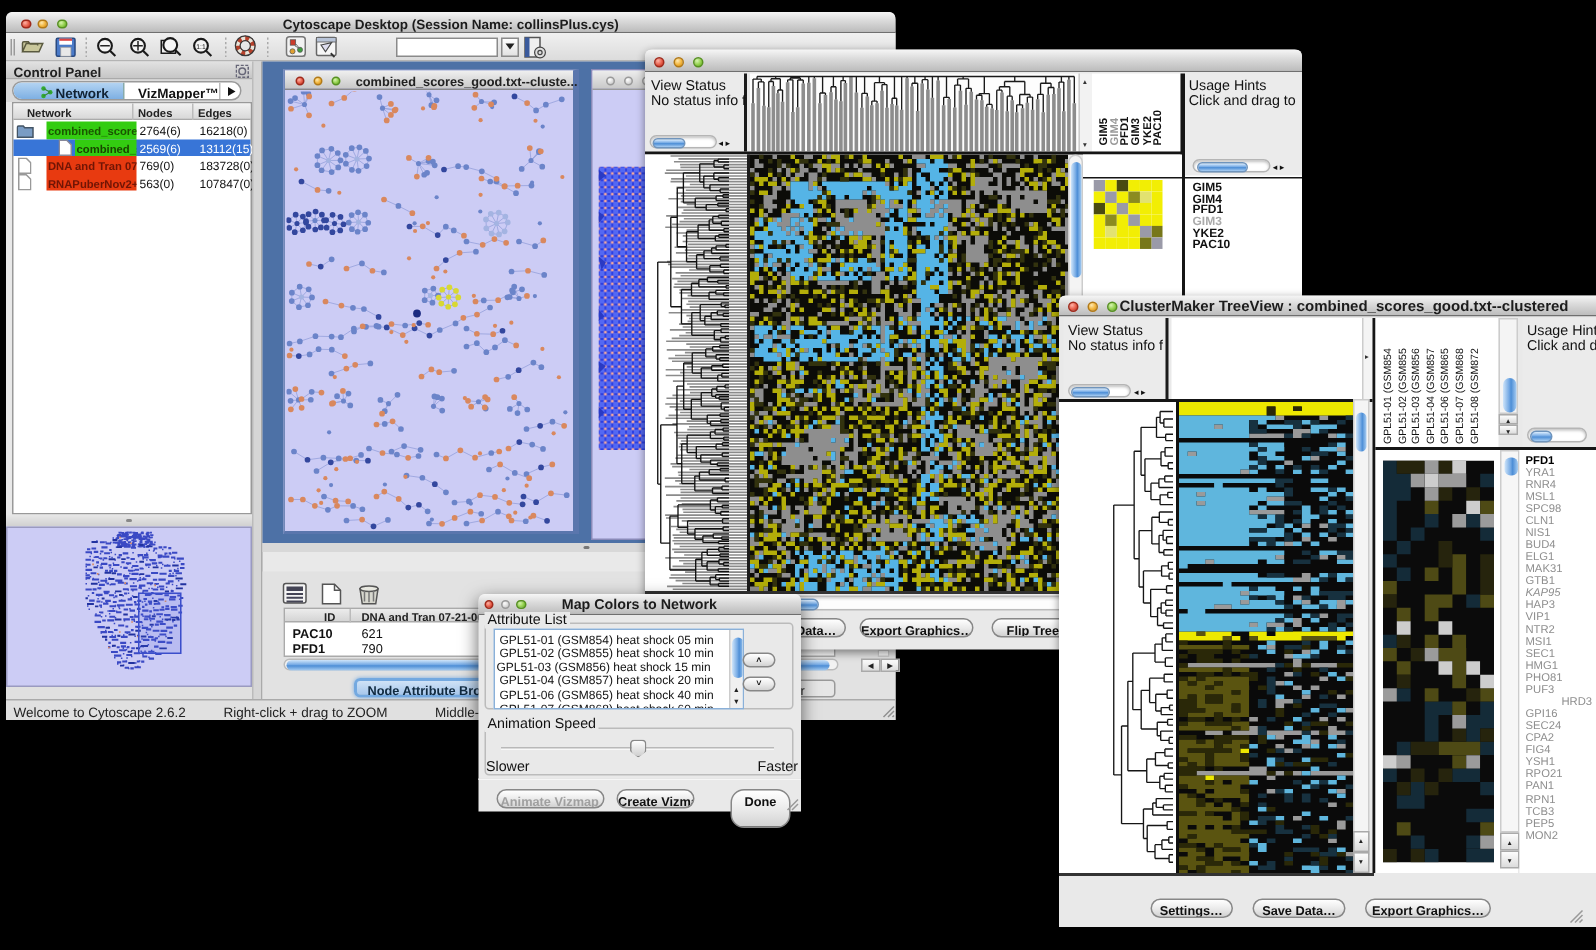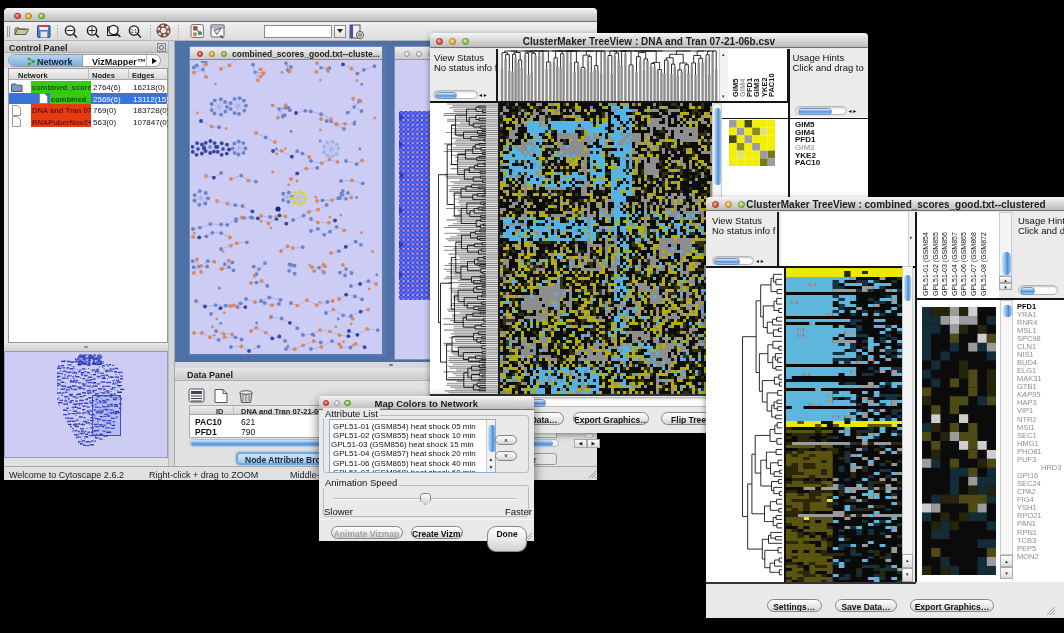--- a/index.html
+++ b/index.html
@@ -15,20 +15,21 @@
 .pillb{position:absolute;background:linear-gradient(#dceeff,#74a9e4 45%,#4d8ed6 55%,#a8cdf2);border:1px solid #6f94bc;border-radius:5px;}
 .btn{position:absolute;background:linear-gradient(#ffffff,#e9e9e9 55%,#d2d2d2);border:1px solid #878787;border-radius:9px;text-align:center;font-weight:bold;color:#111;white-space:nowrap;overflow:hidden;}
 .panel{position:absolute;background:#ebebeb;}
 .blk{position:absolute;background:#151515;}
 svg{display:block}
 .gl{color:#8e8e8e;margin-top:39px;}
 .arrbtn{position:absolute;background:linear-gradient(#fdfdfd,#dcdcdc);border:1px solid #aaa;font-size:5px;color:#222;text-align:center;}
 </style></head><body>
 <div class="win" style="left:4px;top:8px;width:593px;height:472px;border-radius:5px 5px 0 0;">
     <div class="tbar" style="height:14px;"></div>
+    <div class="ttl" style="top:2.5px;font-size:9px;">Cytoscape Desktop (Session Name: collinsPlus.cys)</div>
     <span class="tl r" style="left:10px;top:4.5px;width:6.5px;height:6.5px;"></span>
     <span class="tl y" style="left:21px;top:4.5px;width:6.5px;height:6.5px;"></span>
     <span class="tl g" style="left:34px;top:4.5px;width:6.5px;height:6.5px;"></span>
     <div class="abs" style="left:0;top:14px;width:593px;height:19px;background:linear-gradient(#f0f0f0,#dcdcdc);border-bottom:1px solid #b4b4b4;"></div>
     <svg class="abs" style="left:0;top:14px" width="410" height="19" viewBox="0 0 410 19">
 <g stroke="#9a9a9a" stroke-width="1">
         <path d="M3.5 4v11M5.5 4v11"></path>
       </g>
 <g stroke="#aaa" stroke-width="1" stroke-dasharray="1.5 1.5">
         <path d="M53.5 3v13M146.5 3v13M174.5 3v13M199 3v13"></path>
@@ -183,21 +184,21 @@
               <circle cx="0" cy="4.6" r="1.05" fill="#f0a8a0"></circle>
               <circle cx="4.6" cy="4.6" r="1.05" fill="#f0a8a0"></circle>
             </pattern>
           </defs>
           <rect width="205" height="189" fill="url(#g2)"></rect>
           <path d="M0 2l5 4-5 4zM0 30l4 3-4 5zM0 60l5 4-3 5zM0 95l4 5-4 3zM0 130l5 3-5 5zM0 160l4 4-4 4z" fill="#2a3ac4"></path>
         </svg>
       </div>
       <div class="abs" style="left:14px;top:5px;width:197px;height:310px;background:#ccccf5;border:1px solid #7288b8;border-right:4px solid #5a76ad;border-bottom:2px solid #5a76ad;">
         <div class="abs" style="left:0;top:0;width:100%;height:13px;background:linear-gradient(#f0f0f0,#c8c8c8);border-bottom:1px solid #888;"></div>
-        <div class="abs" style="left:42px;top:2px;width:153px;text-align:left;font-size:8.5px;font-weight:bold;color:#222;white-space:nowrap;">combined_scores_good.txt--cluste...</div>
+        <div class="abs" style="left:42px;top:2px;width:153px;text-align:right;font-size:8.5px;font-weight:bold;color:#222;white-space:nowrap;">combined_scores_good.txt--cluste...</div>
         <span class="tl r" style="left:7px;top:3.5px;width:6px;height:6px;"></span>
         <span class="tl y" style="left:19px;top:3.5px;width:6px;height:6px;"></span>
         <span class="tl g" style="left:31px;top:3.5px;width:6px;height:6px;"></span>
         <svg class="abs" style="left:1px;top:14px" width="190" height="295" viewBox="0 0 190 295">
           <path stroke="#96a2dc" stroke-width="0.55" fill="none" d="M12 8.7L3 11.5M12 8.7L14.6 1.3M12 8.7L15 15.9M12 8.7L2.7 6.4M12 8.7L5.7 4.4M12 8.7L11.4 0.1M12 8.7L15.1 3.3M30 8L38.5 4.3M38.5 4.3L45.3 -1.6M45.3 -1.6L54.2 -2.7M64 11.1L72.1 12.6M64 11.1L69.6 15.6M64 11.1L72.7 12M64 11.1L69.6 8.3M64 11.1L62 3.7M64 11.1L66.8 19.3M95 2.2L95.3 -4.3M95 2.2L100 5.9M95 2.2L98.6 9.6M95 2.2L98.3 10.5M95 2.2L91 -2.9M95 2.2L96.6 9.1M95 2.2L97.4 -4.6M130 6.7L136.4 8.5M130 6.7L138.4 7.2M130 6.7L125.2 10.9M130 6.7L126 2.1M152 3.3L160.4 7.7M160.4 7.7L166.4 12.6M166.4 12.6L172.9 8.8M172.9 8.8L183.5 5.2M28 46L36 45.9M28 46L34.5 50.6M28 46L30.1 53.7M28 46L23.4 52.5M28 46L20.6 49.1M28 46L20.6 43M28 46L23.7 39.3M28 46L29.9 38.2M28 46L34.2 41M36 45.9L34.5 50.6M34.5 50.6L30.1 53.7M30.1 53.7L23.4 52.5M23.4 52.5L20.6 49.1M20.6 49.1L20.6 43M20.6 43L23.7 39.3M23.7 39.3L29.9 38.2M29.9 38.2L34.2 41M34.2 41L36 45.9M47 45L55 44.7M47 45L53.4 49.7M47 45L48 52.9M47 45L43.6 52.2M47 45L39.6 48.1M47 45L39.5 42.2M47 45L43.5 37.8M47 45L48.6 37.2M47 45L52.9 39.6M55 44.7L53.4 49.7M53.4 49.7L48 52.9M48 52.9L43.6 52.2M43.6 52.2L39.6 48.1M39.6 48.1L39.5 42.2M39.5 42.2L43.5 37.8M43.5 37.8L48.6 37.2M48.6 37.2L52.9 39.6M52.9 39.6L55 44.7M88 48L94.7 44.2M88 48L86.9 56.7M88 48L91.8 55.5M88 48L93.7 54.2M88 48L97.6 46.8M88 48L81.6 44.3M88 48L98.8 49.2M88 48L94.7 46.4M105 52L114.4 49.8M114.4 49.8L119.8 50.4M119.8 50.4L130.2 53.2M130.2 53.2L140 58.2M163 46L168.3 40.4M163 46L168.4 39.7M163 46L156.8 51.6M163 46L170.5 50.1M163 46L169.5 39.9M163 46L162.2 37.7M140 60L145.5 63M145.5 63L154.1 62.8M154.1 62.8L163.3 62.7M7 88L13 87.4M7 88L10.9 92.5M7 88L5.5 93.8M7 88L1.8 90.9M7 88L1.4 85.8M7 88L6.1 82.1M7 88L10.9 83.4M13 87.4L10.9 92.5M10.9 92.5L5.5 93.8M5.5 93.8L1.8 90.9M1.8 90.9L1.4 85.8M1.4 85.8L6.1 82.1M6.1 82.1L10.9 83.4M10.9 83.4L13 87.4M19 86L25 85.9M19 86L22.9 90.6M19 86L19.2 92M19 86L14.6 90.1M19 86L13 86.4M19 86L14.7 81.8M19 86L19.4 80M19 86L23.6 82.1M25 85.9L22.9 90.6M22.9 90.6L19.2 92M19.2 92L14.6 90.1M14.6 90.1L13 86.4M13 86.4L14.7 81.8M14.7 81.8L19.4 80M19.4 80L23.6 82.1M23.6 82.1L25 85.9M32 88L38 88.5M32 88L35.8 92.6M32 88L30.6 93.8M32 88L26.7 90.8M32 88L26.4 85.8M32 88L30.7 82.2M32 88L36 83.6M38 88.5L35.8 92.6M35.8 92.6L30.6 93.8M30.6 93.8L26.7 90.8M26.7 90.8L26.4 85.8M26.4 85.8L30.7 82.2M30.7 82.2L36 83.6M36 83.6L38 88.5M48 87L54.5 87.5M48 87L52.4 91.8M48 87L47.4 93.5M48 87L43.6 91.8M48 87L41.5 87.4M48 87L43.4 82.4M48 87L47.7 80.5M48 87L52.3 82.1M54.5 87.5L52.4 91.8M52.4 91.8L47.4 93.5M47.4 93.5L43.6 91.8M43.6 91.8L41.5 87.4M41.5 87.4L43.4 82.4M43.4 82.4L47.7 80.5M47.7 80.5L52.3 82.1M52.3 82.1L54.5 87.5M82 90L90.8 89.9M90.8 89.9L100.8 95.7M100.8 95.7L106.2 90.1M106.2 90.1L111.5 92.6M111.5 92.6L118.3 96.1M140 88L147.5 87.3M140 88L145.4 93.2M140 88L141.7 95.3M140 88L136.7 94.7M140 88L133.2 91.2M140 88L133 85.3M140 88L136.2 81.5M140 88L141.5 80.7M140 88L145.9 83.4M147.5 87.3L145.4 93.2M145.4 93.2L141.7 95.3M141.7 95.3L136.7 94.7M136.7 94.7L133.2 91.2M133.2 91.2L133 85.3M133 85.3L136.2 81.5M136.2 81.5L141.5 80.7M141.5 80.7L145.9 83.4M145.9 83.4L147.5 87.3M120 100L130.8 102.2M130.8 102.2L138.6 98.4M138.6 98.4L146.4 100.9M10 137L17 137.3M10 137L14.3 142.5M10 137L8.3 143.8M10 137L3.5 139.7M10 137L3.6 134.1M10 137L8.8 130.1M10 137L14.8 131.9M17 137.3L14.3 142.5M14.3 142.5L8.3 143.8M8.3 143.8L3.5 139.7M3.5 139.7L3.6 134.1M3.6 134.1L8.8 130.1M8.8 130.1L14.8 131.9M14.8 131.9L17 137.3M26 140L36.6 142.7M36.6 142.7L44.3 144.2M44.3 144.2L51.6 145M51.6 145L61.4 150.3M108 137L114.5 137.3M108 137L112.3 141.9M108 137L107.8 143.5M108 137L103.2 141.4M108 137L101.5 137.4M108 137L103.8 132.1M108 137L108.6 130.5M108 137L113 132.9M114.5 137.3L112.3 141.9M112.3 141.9L107.8 143.5M107.8 143.5L103.2 141.4M103.2 141.4L101.5 137.4M101.5 137.4L103.8 132.1M103.8 132.1L108.6 130.5M108.6 130.5L113 132.9M113 132.9L114.5 137.3M96 136L101 136M96 136L97.3 140.8M96 136L92.1 139.1M96 136L92.2 132.7M96 136L97.9 131.4M101 136L97.3 140.8M97.3 140.8L92.1 139.1M92.1 139.1L92.2 132.7M92.2 132.7L97.9 131.4M97.9 131.4L101 136M126 140L131.5 139.3M131.5 139.3L141.1 139.1M141.1 139.1L151 133.9M151 133.9L157 131.9M155 138L147.3 137.2M155 138L151.8 130.1M155 138L160.3 136.3M155 138L148.8 137M155 138L150.4 132.6M2 168L8.9 166.6M8.9 166.6L19.3 163.1M19.3 163.1L30.1 163.4M30.1 163.4L36.3 163.8M36.3 163.8L44.9 158.1M44.9 158.1L53 156.9M53 156.9L61.4 156.8M61.4 156.8L66.8 157.3M66.8 157.3L77.5 162.4M77.5 162.4L85.4 157.9M85.4 157.9L95.3 162.7M95.3 162.7L102.2 159M102.2 159L112.7 154.6M112.7 154.6L117.9 150.9M117.9 150.9L127 148.7M127 148.7L135.7 144M2 176L8.2 176.4M8.2 176.4L15.4 175.3M15.4 175.3L21.4 171.8M21.4 171.8L30.2 172.1M30.2 172.1L38.9 176.4M120 170L126.9 167.8M126.9 167.8L133.2 173.8M133.2 173.8L139 170.6M139 170.6L145.6 165.8M145.6 165.8L153.1 169.3M8 205.6L2.9 211.9M8 205.6L5.9 198.4M8 205.6L16.2 205.5M8 205.6L2.7 206.2M8 205.6L1.6 200.1M8 205.6L10.1 210.9M38 206.3L42.5 209.3M38 206.3L30.3 208.1M38 206.3L31.1 207.7M38 206.3L33.7 203.1M38 206.3L41.3 201.4M38 206.3L37.6 199.6M68 208.1L65.5 213.1M68 208.1L74 202.2M68 208.1L62.6 205.6M68 208.1L63.7 214.8M98 209.9L100.6 203.8M98 209.9L103.6 204.7M98 209.9L98.6 203.3M98 209.9L103.8 212.7M128 206.8L132.4 203.7M128 206.8L134.1 205.3M128 206.8L123.1 210.1M128 206.8L121 206.2M128 206.8L132.8 211.4M128 206.8L132.2 210.6M155 208L151.8 203.8M155 208L154 214.4M155 208L148.9 211.6M155 208L160.5 212M5 240L14 245.5M14 245.5L24.6 244.1M24.6 244.1L34.8 244.6M34.8 244.6L42.4 244.5M42.4 244.5L49.7 242.3M55 238L64 241M64 241L73.6 242M73.6 242L81.1 244.2M81.1 244.2L88 243M100 242L106.3 244.6M106.3 244.6L115.9 239.2M115.9 239.2L125.7 244.1M125.7 244.1L136.5 241M136.5 241L141.8 240M148 238L155.2 233.7M155.2 233.7L163.8 235.4M163.8 235.4L171 238.3M3 272L10.9 272M10.9 272L18.9 276.2M18.9 276.2L27.6 278.9M27.6 278.9L33.7 276.2M33.7 276.2L44.4 276.3M44.4 276.3L50.6 278.5M60 270L65.2 266.7M65.2 266.7L74.8 271.6M74.8 271.6L81.2 277.4M81.2 277.4L88.3 275.5M88.3 275.5L94.1 279.9M112 274L121.6 273.3M121.6 273.3L129 269.1M129 269.1L139 270.3M139 270.3L148.5 274.2M148.5 274.2L157.4 275.2M158 270L166.4 273.8M166.4 273.8L176.3 267.9M176.3 267.9L186.8 269.1M40 118L50.3 114.6M50.3 114.6L57.3 119.5M57.3 119.5L64.9 120.6M150 120L161 119.5M161 119.5L171.8 122.3M70 155L79.1 156M79.1 156L88.5 154.4M88.5 154.4L94.4 155.5M30 188L39.9 184.7M39.9 184.7L45.8 182.2M45.8 182.2L55.9 181.3M90 190L96.6 185.3M96.6 185.3L101.8 187.1M101.8 187.1L111.7 186.2M140 192L147.8 190.2M147.8 190.2L154.8 185.8M154.8 185.8L164.6 180.7M164.6 180.7L169.9 183.8M60 222L65.5 221.6M65.5 221.6L70.7 219.9M70.7 219.9L76.3 225M160 225L169.1 222.9M169.1 222.9L177.3 220.1M177.3 220.1L185.1 222.9M20 253L29.5 247.2M29.5 247.2L39.3 245M39.3 245L46.5 246M46.5 246L54.3 246.1M80 256L90.6 257.5M90.6 257.5L98.9 261.8M98.9 261.8L106.3 267.2M135 252L142.4 248.6M142.4 248.6L152.2 254.3M152.2 254.3L161.8 257.8M40 286L50.4 285.4M50.4 285.4L58 289.9M58 289.9L67.6 285.6M95 288L103.7 288.2M103.7 288.2L112.1 284.3M112.1 284.3L122.6 280.1M122.6 280.1L129.8 281.5M150 286L159.5 286.5M159.5 286.5L164.6 282.8M164.6 282.8L173.7 286.2M10 60L20.7 65.6M20.7 65.6L28.1 66.2M130 58L135.8 60M135.8 60L145.3 63.4M145.3 63.4L153 67.8M65 72L74.6 76.3M74.6 76.3L83.9 81.1M155 100L165.7 103.1M165.7 103.1L171.2 99.3M15 115L22.8 116.7M22.8 116.7L30.1 111.9M100 118L106.2 112.4M106.2 112.4L115.4 107.6M115.4 107.6L126.3 106.8M45 160L50.8 156.5M50.8 156.5L60 156.3M120 158L126.9 161.5M126.9 161.5L137.8 161.8M137.8 161.8L144 159.5M10 205L16.8 200.2M16.8 200.2L23.3 200.7M70 240L78.4 236.4M78.4 236.4L89.4 238.9M160 255L169.7 250.6M169.7 250.6L177.2 248.6M25 270L32.7 272.8M32.7 272.8L41.1 273.3M120 288L130.4 286M130.4 286L141 280.1M141 280.1L148.2 283.2M60 300L67.7 298.8M67.7 298.8L78.3 304.8M78.3 304.8L87.8 309M140 305L146 303.9M146 303.9L154.1 299.4M15 305L25.6 299.6M25.6 299.6L34.9 303.1"></path>
           <g fill="#6b84c9">
             <circle cx="12" cy="8.7" r="1.7"></circle>
             <circle cx="14.6" cy="1.3" r="1.9"></circle>
             <circle cx="2.7" cy="6.4" r="1.9"></circle>
             <circle cx="5.7" cy="4.4" r="1.9"></circle>
@@ -655,23 +656,20 @@
           </g>
           <g fill="#1b2a80">
             <circle cx="87" cy="148" r="2.6"></circle>
           </g>
         </svg>
       </div>
     </div>
     <div class="abs" style="left:171px;top:354px;width:422px;height:6px;background:#d8d8d8;">
       <span class="abs" style="left:214px;top:2px;width:4px;height:2px;background:#777;border-radius:2px;"></span>
     </div>
-    <div class="abs" style="left:171px;top:360px;width:422px;height:13px;background:linear-gradient(#e4e4e4,#cccccc);border-bottom:1px solid #b0b0b0;">
-      <span class="abs" style="left:12px;top:2px;font-size:9px;font-weight:bold;color:#222;">Data Panel</span>
-    </div>
     <div class="abs" style="left:171px;top:373px;width:422px;height:85px;background:#e2e2e2;">
       <svg class="abs" style="left:13px;top:6px" width="70" height="18" viewBox="0 0 70 18">
         <rect x="1" y="2" width="15" height="13" rx="1.5" fill="#f4f4f4" stroke="#555"></rect>
         <rect x="3" y="4" width="11" height="3" fill="#445"></rect>
         <path d="M3 9h11M3 11.5h11M3 14h11" stroke="#445" stroke-width="1.2"></path>
         <path d="M27 2.5h8l4 4v9h-12z" fill="#fff" stroke="#555"></path>
         <path d="M35 2.5v4h4" fill="none" stroke="#555"></path>
         <g>
           <path d="M52 5.5h12l-1.5 10h-9z" fill="#d8d8cf" stroke="#555"></path>
           <ellipse cx="58" cy="5.5" rx="6" ry="1.8" fill="#e8e8e0" stroke="#555"></ellipse>
@@ -702,21 +700,20 @@
       <span class="abs" style="left:5px;top:2.5px;">Welcome to Cytoscape 2.6.2</span>
       <span class="abs" style="left:145px;top:2.5px;">Right-click + drag  to  ZOOM</span>
       <span class="abs" style="left:286px;top:2.5px;">Middle-click + drag  to  PAN</span>
     </div>
     <svg class="abs" style="left:584px;top:462px" width="9" height="9">
       <path d="M1 8L8 1M4 8L8 4M7 8L8 7" stroke="#909090" stroke-width="1"></path>
     </svg>
   </div>
 <div class="win" style="left:430px;top:33px;width:438px;height:400px;border-radius:5px 5px 0 0;z-index:30;">
     <div class="tbar" style="height:15px;"></div>
-    <div class="ttl" style="top:2.5px;font-size:10px;">ClusterMaker TreeView : DNA and Tran 07-21-06b.csv</div>
     <span class="tl r" style="left:6px;top:4.5px;width:7px;height:7px;"></span>
     <span class="tl y" style="left:19px;top:4.5px;width:7px;height:7px;"></span>
     <span class="tl g" style="left:32px;top:4.5px;width:7px;height:7px;"></span>
     <div class="panel" style="left:1px;top:16px;width:67px;height:52px;border-right:2px solid #1a1a1a;">
       <div class="abs" style="left:3px;top:3px;font-size:9.5px;color:#111;white-space:nowrap;">View Status</div>
       <div class="abs" style="left:3px;top:13px;font-size:9.5px;color:#111;white-space:nowrap;">No status info f</div>
       <div class="pillt" style="left:2px;top:41px;width:45px;height:9px;">
         <div class="pillb" style="left:1px;top:0.5px;width:22px;height:7px;"></div>
       </div>
       <div class="abs" style="left:48px;top:42px;font-size:6px;color:#111;">◂ ▸</div>

